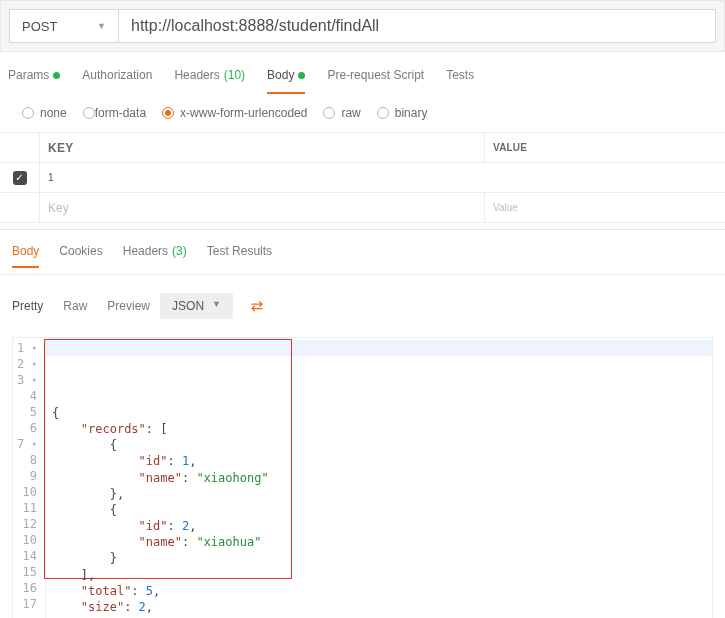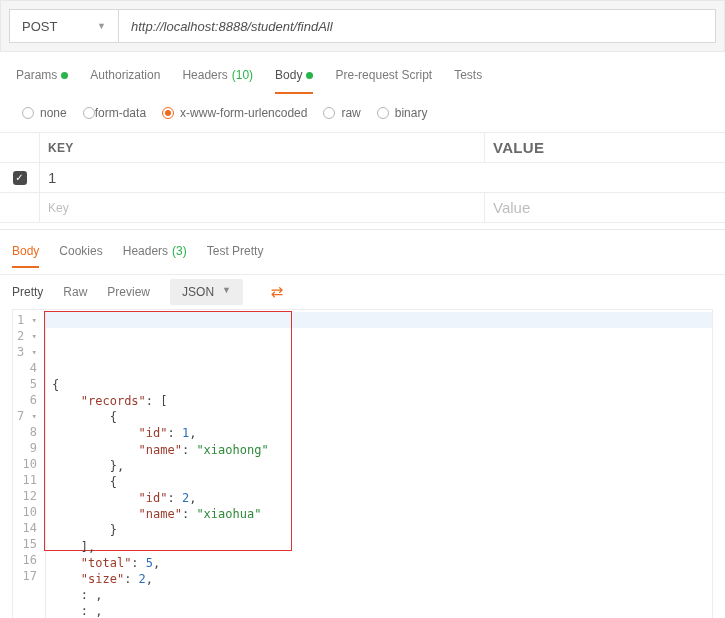--- a/index.html
+++ b/index.html
@@ -1,42 +1,42 @@
 <!DOCTYPE html>
 <html><head>
 <meta charset="utf-8">
 <style>
   * { box-sizing: border-box; margin: 0; padding: 0; }
   body { font-family: -apple-system, "Helvetica Neue", Arial, sans-serif; font-size: 12px; color: #505050; background: #fff; width: 725px; }
   .top-bar { background: #f5f5f5; border: 1px solid #e8e8e8; padding: 8px; display: flex; align-items: flex-start; gap: 0; }
   .method-select { background: #fff; border: 1px solid #d8d8d8; height: 34px; width: 110px; display: flex; align-items: center; padding: 0 12px; justify-content: space-between; color: #505050; font-size: 13px; }
   .method-select .chev { font-size: 9px; color: #999; }
-  .url-input { flex: 1; background: #fff; border: 1px solid #d8d8d8; border-left: none; height: 34px; padding: 0 12px; font-size: 13px; color: #505050; font-style: italic; }
-  .req-tabs { display: flex; gap: 22px; padding: 16px 16px 0 16px; font-size: 12px; color: #7a7a7a; text-align: center; }
+  .url-input { flex: 1; background: #fff; border: 1px solid #d8d8d8; border-left: none; height: 34px; padding: 0 12px; font-size: 16px; color: #505050; }
+  .req-tabs { display: flex; gap: 22px; padding: 16px 16px 0 8px; font-size: 12px; color: #7a7a7a; text-align: center; }
   .req-tab { display: flex; align-items: center; gap: 4px; padding-bottom: 10px; border-bottom: 2px solid transparent; cursor: pointer; }
   .req-tab.active { color: #505050; border-bottom-color: #ed6b1f; }
   .dot { width: 7px; height: 7px; border-radius: 50%; background: #29b34b; display: inline-block; }
   .count { color: #29b34b; }
   .body-opts { display: flex; gap: 16px; padding: 12px 22px; align-items: center; font-size: 12px; color: #6a6a6a; }
   .radio { width: 12px; height: 12px; border-radius: 50%; border: 1px solid #b5b5b5; display: inline-flex; align-items: center; justify-content: center; }
   .radio.on { border-color: #ed6b1f; }
   .radio.on::after { content: ""; width: 6px; height: 6px; border-radius: 50%; background: #ed6b1f; }
   .kv-table { border-top: 1px solid #ececec; }
   .kv-row { display: flex; border-bottom: 1px solid #ececec; height: 30px; align-items: stretch; }
   .kv-chk { width: 40px; display: flex; align-items: center; justify-content: center; border-right: 1px solid #ececec; }
   .kv-chk .box { width: 14px; height: 14px; background: #4a4a4a; border-radius: 3px; display: flex; align-items: center; justify-content: center; }
   .kv-chk .box::after { content: "✓"; color: #fff; font-size: 10px; }
   .kv-key { flex: 0 0 445px; border-right: 1px solid #ececec; display: flex; align-items: center; padding: 0 8px; font-size: 12px; color: #505050; }
-  .kv-val { flex: 1; display: flex; align-items: center; padding: 0 8px; font-size: 15px; color: #505050; }
+  .kv-val { flex: 1; display: flex; align-items: center; padding: 0 8px; font-size: 10px; color: #505050; }
   .kv-row.header .kv-key, .kv-row.header .kv-val { color: #6a6a6a; font-weight: 600; letter-spacing: .02em; }
   .kv-row.placeholder .kv-key, .kv-row.placeholder .kv-val { color: #bdbdbd; }
   .resp-tabs { display: flex; gap: 20px; padding: 14px 12px 6px 12px; font-size: 12px; color: #7a7a7a; border-top: 1px solid #e8e8e8; margin-top: 6px; }
   .resp-tab.active { color: #ed6b1f; border-bottom: 2px solid #ed6b1f; padding-bottom: 8px; }
   .resp-tab { padding-bottom: 8px; }
-  .format-bar { display: flex; align-items: center; gap: 20px; padding: 4px 12px; border-top: 1px solid #ececec; color: #7a7a7a; }
+  .format-bar { display: flex; align-items: center; gap: 10px; padding: 18px 12px; border-top: 1px solid #ececec; color: #7a7a7a; }
   .seg { display: flex; align-items: center; gap: 20px; font-size: 12px; }
   .seg .active-seg { color: #505050; }
   .json-select { background: #eee; padding: 6px 12px; display: flex; align-items: flex-start; gap: 8px; color: #555; font-size: 12px; border-radius: 2px; }
   .wrap-btn { width: 28px; height: 26px; display: flex; align-items: center; justify-content: center; color: #ed6b1f; font-size: 15px; }
   .code-wrap { margin: 0 12px 12px 12px; border: 1px solid #ececec; }
   .code-inner { display: flex; font-family: Consolas, Menlo, monospace; font-size: 12px; line-height: 1.35; }
   .gutter { background: #fff; color: #aaa; text-align: right; padding: 2px 8px 2px 4px; border-right: 1px solid #ececec; user-select: none; }
   .gutter div { height: 16px; }
   .code { padding: 2px 0 2px 6px; white-space: pre; color: #444; position: relative; flex: 1; }
   .code-hl { position: absolute; left: 0; right: 0; top: 2px; height: 16px; background: #eef4fb; z-index: 0; }
@@ -121,21 +121,21 @@
     <div class="kv-chk"></div>
     <div class="kv-key">Key</div>
     <div class="kv-val">Value</div>
   </div>
 </div>
 
 <div class="resp-tabs">
   <div class="resp-tab active"><span>Body</span></div>
   <div class="resp-tab"><span>Cookies</span></div>
   <div class="resp-tab"><span>Headers</span><span class="count" style="margin-left:4px">(3)</span></div>
-  <div class="resp-tab"><span>Test Pretty</span></div>
+  <div class="resp-tab"><span>Test Results</span></div>
 </div>
 
 <div class="format-bar">
   <div class="seg">
     <span class="active-seg">Pretty</span>
     <span>Raw</span>
     <span>Preview</span>
   </div>
   <div class="json-select">
     <span>JSON</span>

